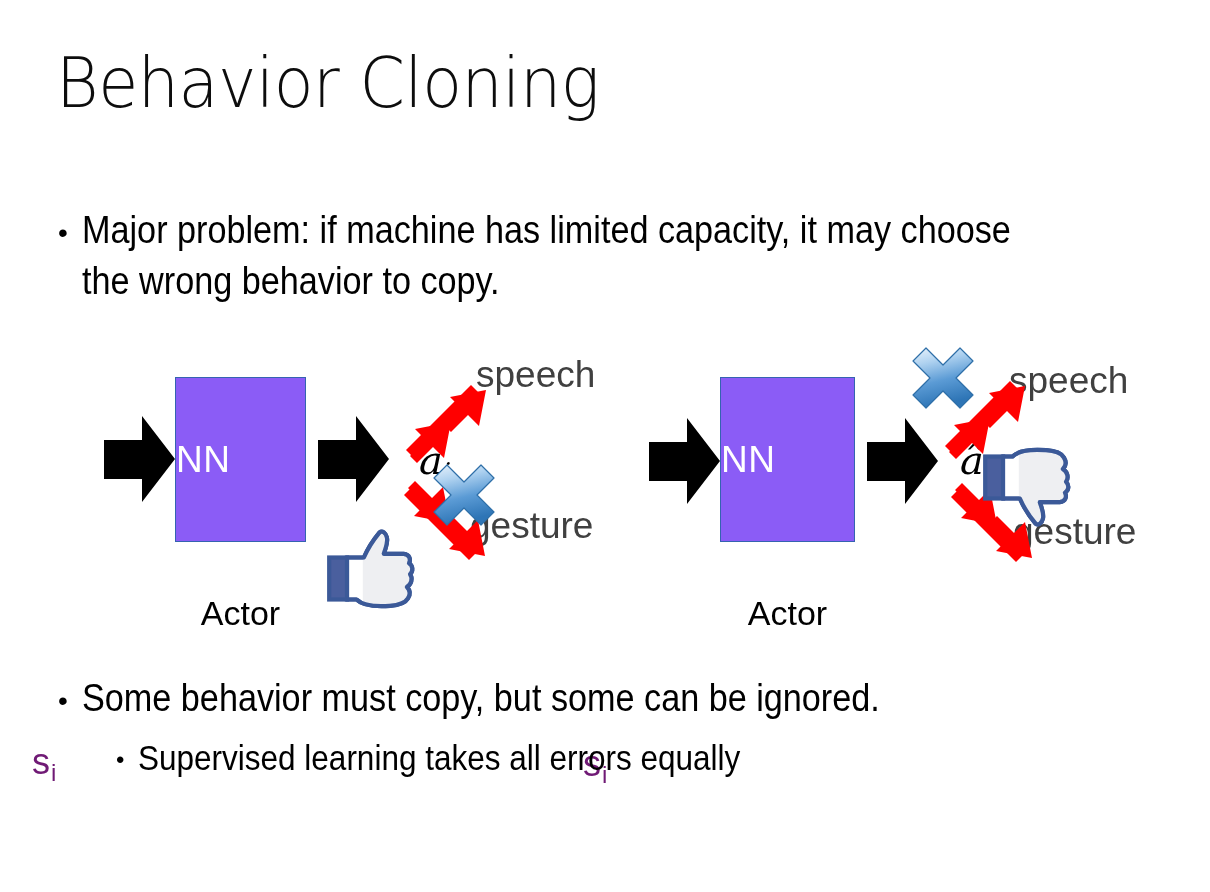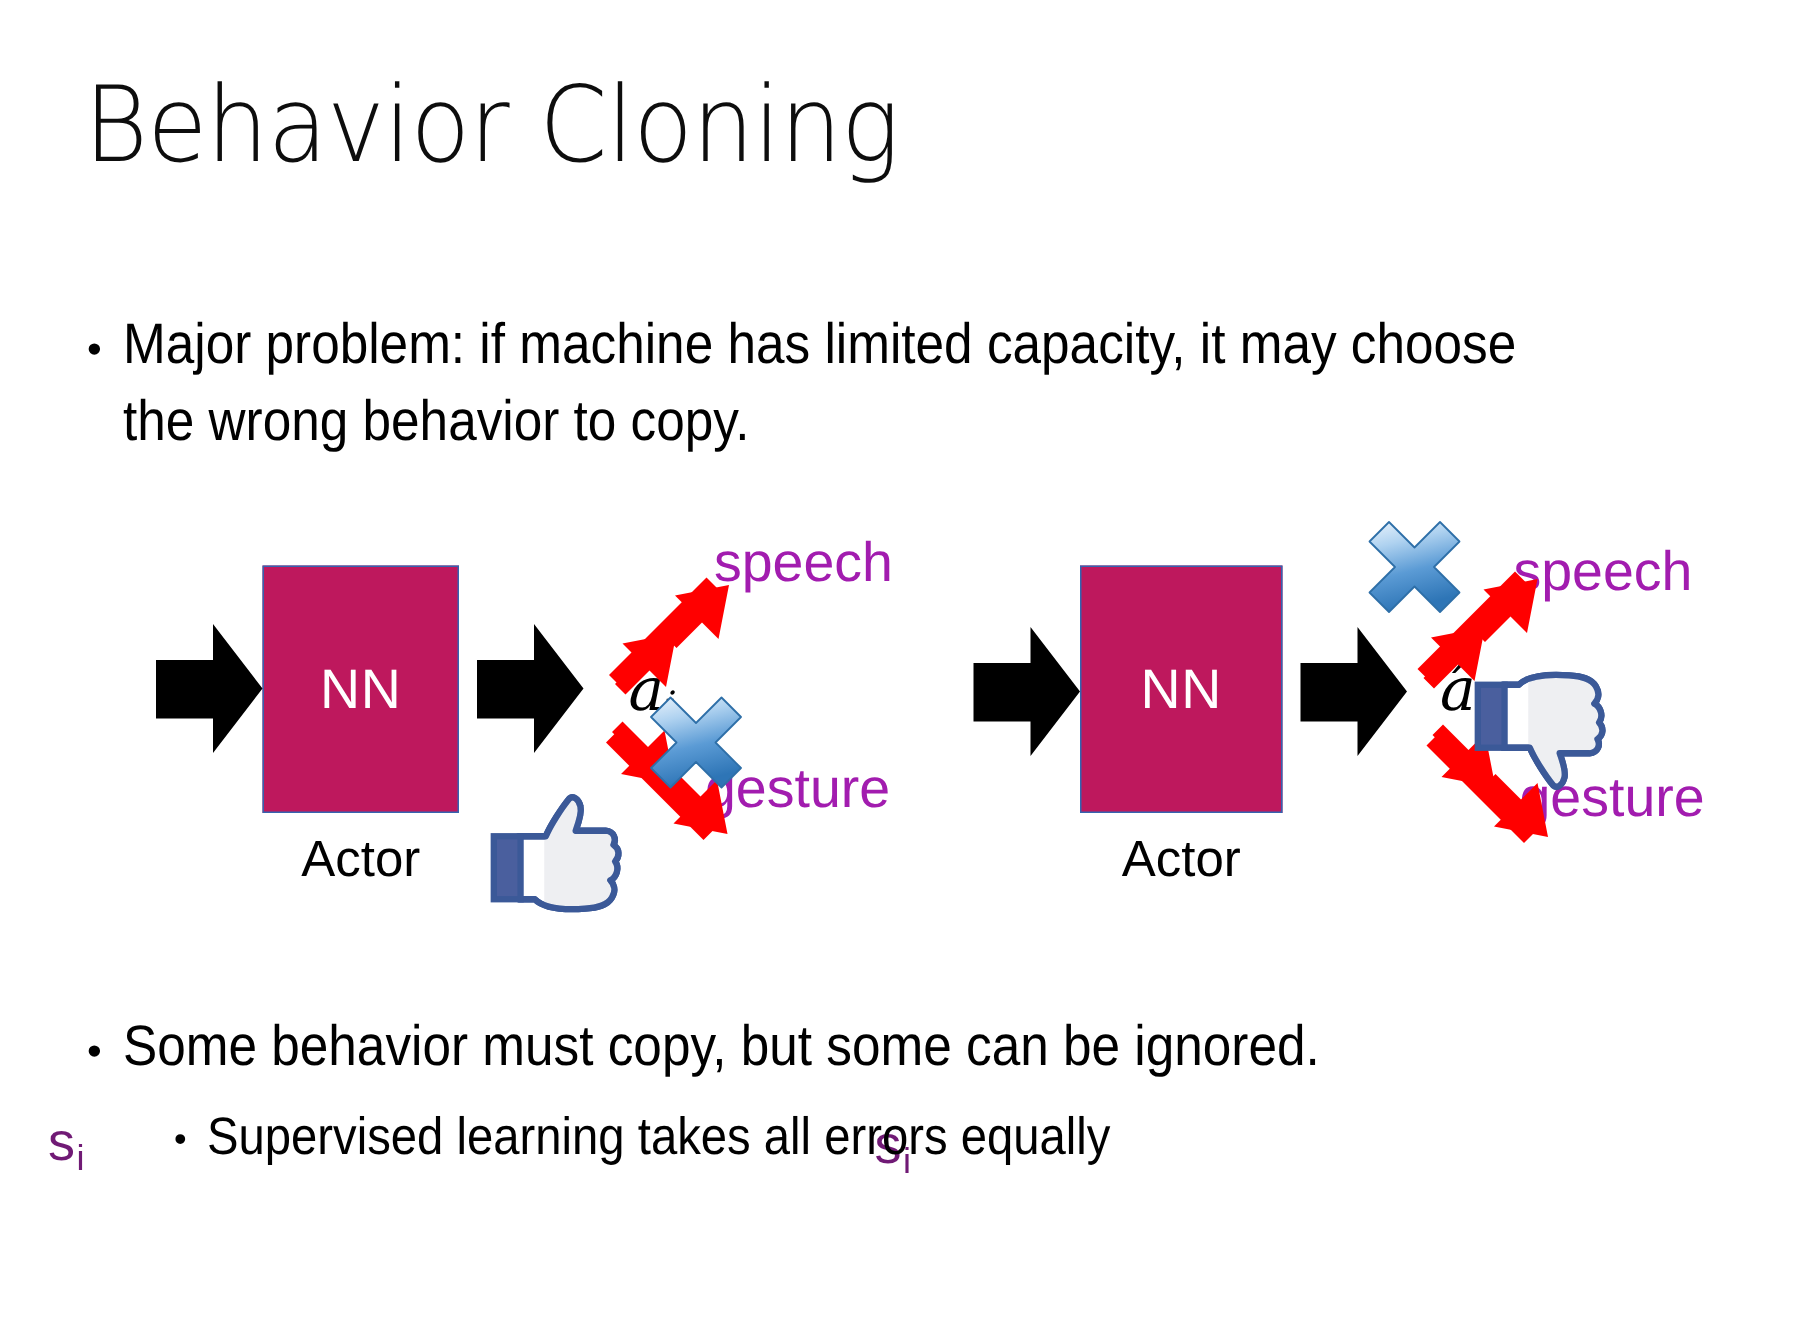--- a/index.html
+++ b/index.html
@@ -101,42 +101,42 @@
     color: #701a75;
   }
   .state-label .sub {
     font-size: 24px;
     vertical-align: -0.28em;
     margin-left: 1px;
   }
 
   .nn-box {
     position: absolute;
-    background: #be185d;
+    background: #8b5cf6;
     border: 1px solid #3563B0;
     box-sizing: border-box;
     display: flex;
     align-items: center;
-    justify-content: center;
   }
   .nn-box .nn-label {
     color: #ffffff;
     font-family: "Liberation Sans", sans-serif;
     font-size: 37px;
     line-height: 1;
     letter-spacing: 0.5px;
   }
 
   .actor-label {
     position: absolute;
     font-family: "Liberation Sans", sans-serif;
     font-size: 34px;
     line-height: 1;
     color: #000000;
     text-align: center;
+    margin-top: 40px;
   }
 
   .action-label {
     position: absolute;
     font-family: "DejaVu Serif", serif;
     font-style: italic;
     font-size: 40px;
     line-height: 1;
     color: #000000;
     white-space: nowrap;
@@ -145,21 +145,21 @@
   .action-label .sub {
     font-size: 26px;
     vertical-align: -0.25em;
   }
 
   .mode-label {
     position: absolute;
     font-family: "Liberation Sans", sans-serif;
     font-size: 37px;
     line-height: 1;
-    color: #a21caf;
+    color: #404040;
     white-space: nowrap;
   }
 
   .svg-layer {
     position: absolute;
     left: 0;
     top: 0;
     width: 605px;
     height: 300px;
     overflow: visible;

